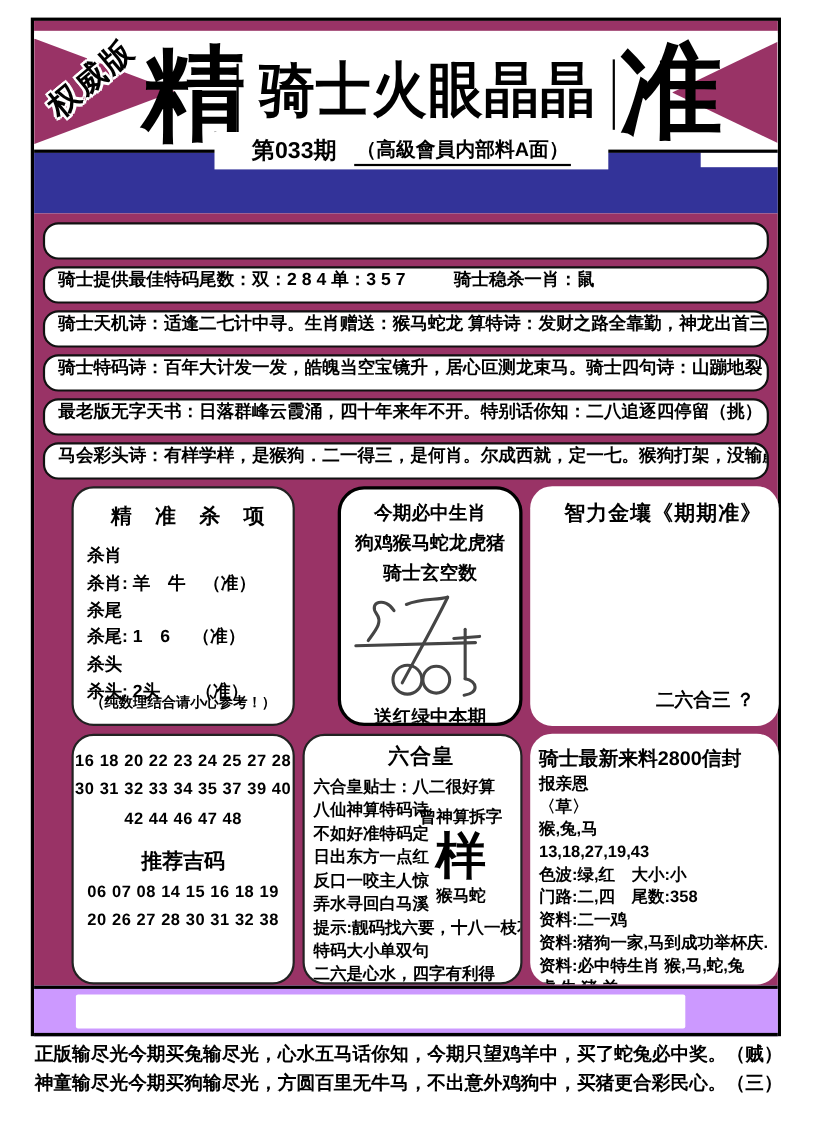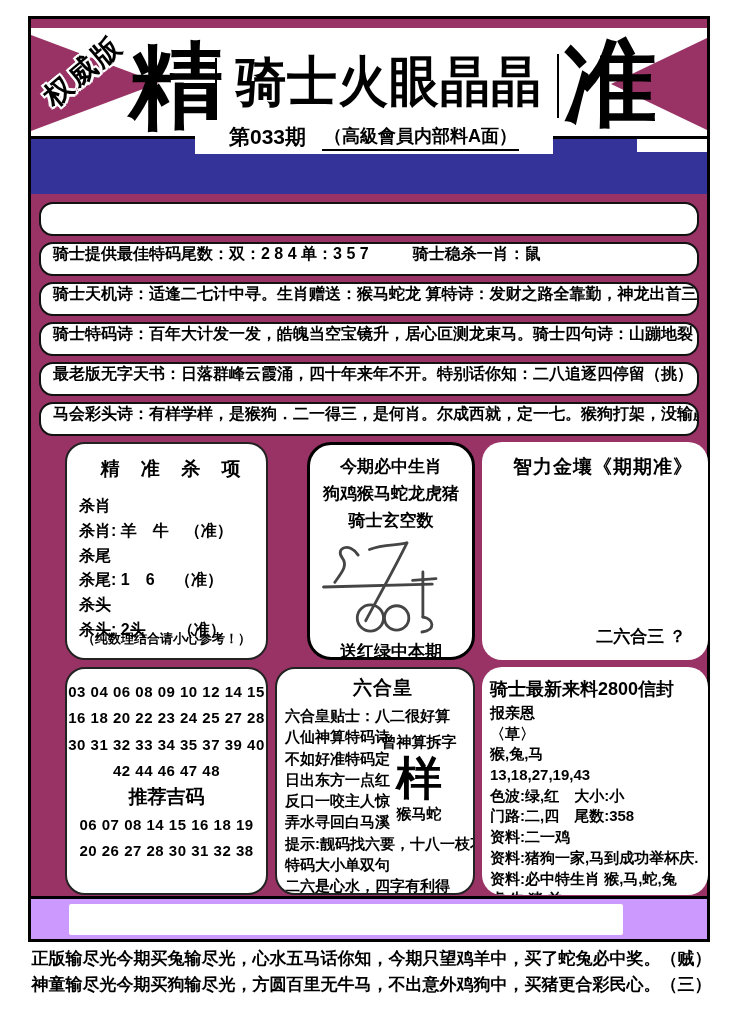--- a/index.html
+++ b/index.html
@@ -50,21 +50,21 @@
   .kill-title{letter-spacing:8px;}
   .kill-lines{margin:12px 0 0 12px;font-size:16px;line-height:1.55;font-weight:600;}
   .kill-note{position:absolute;bottom:10px;width:100%;text-align:center;font-size:13px;font-weight:600;}
   .zodiac-line{text-align:center;font-size:17px;font-weight:600;margin-top:4px;}
   .zodiac-line.first{margin-top:10px;}
   .mystic{display:block;margin:2px auto 0 auto;}
   .zodiac-foot{text-align:center;font-size:17px;font-weight:600;margin-top:0px;}
   .smart-bottom{position:absolute;bottom:12px;right:22px;font-size:17px;font-weight:600;}
   .num-rows{margin-top:10px;text-align:center;font-size:15px;font-weight:600;
             line-height:1.75;white-space:nowrap;letter-spacing:0.5px;}
-  .sub-title{text-align:center;font-size:19px;font-weight:700;margin-top:0;}
+  .sub-title{text-align:center;font-size:19px;font-weight:700;margin-top:12px;}
   .king-lines{margin:4px 0 0 8px;font-size:15px;font-weight:600;line-height:1.42;white-space:nowrap;}
   .king-split{position:absolute;top:64px;right:6px;width:96px;text-align:center;z-index:2;}
   .split-t{font-size:15px;font-weight:600;}
   .split-char{font-size:46px;font-weight:700;line-height:1.15;}
   .split-sub{font-size:15px;font-weight:600;}
   .letter-title{font-size:18px;font-weight:700;margin:10px 0 0 8px;}
   .letter-lines{margin:2px 0 0 8px;font-size:15px;font-weight:600;line-height:1.38;white-space:nowrap;}
   
   .purple-band{position:relative;height:46px;background:#cc99ff;border-top:3px solid #000;
                border-bottom:3px solid #000;box-sizing:border-box;}
@@ -157,21 +157,20 @@
           <div class="zodiac-foot">送红绿中本期</div>
         </div>
 
         <div class="panel">
           <div class="p-title">智力金壤《期期准》</div>
           <div class="smart-bottom">二六合三 ？</div>
         </div>
 
         <div class="panel bordered">
           <div class="num-rows">
-            <div>03 04 06 08 09 10 12 14 15</div>
             <div>16 18 20 22 23 24 25 27 28</div>
             <div>30 31 32 33 34 35 37 39 40</div>
             <div>42 44 46 47 48</div>
           </div>
           <div class="sub-title">推荐吉码</div>
           <div class="num-rows" style="margin-top:2px;">
             <div>06 07 08 14 15 16 18 19</div>
             <div>20 26 27 28 30 31 32 38</div>
           </div>
         </div>

